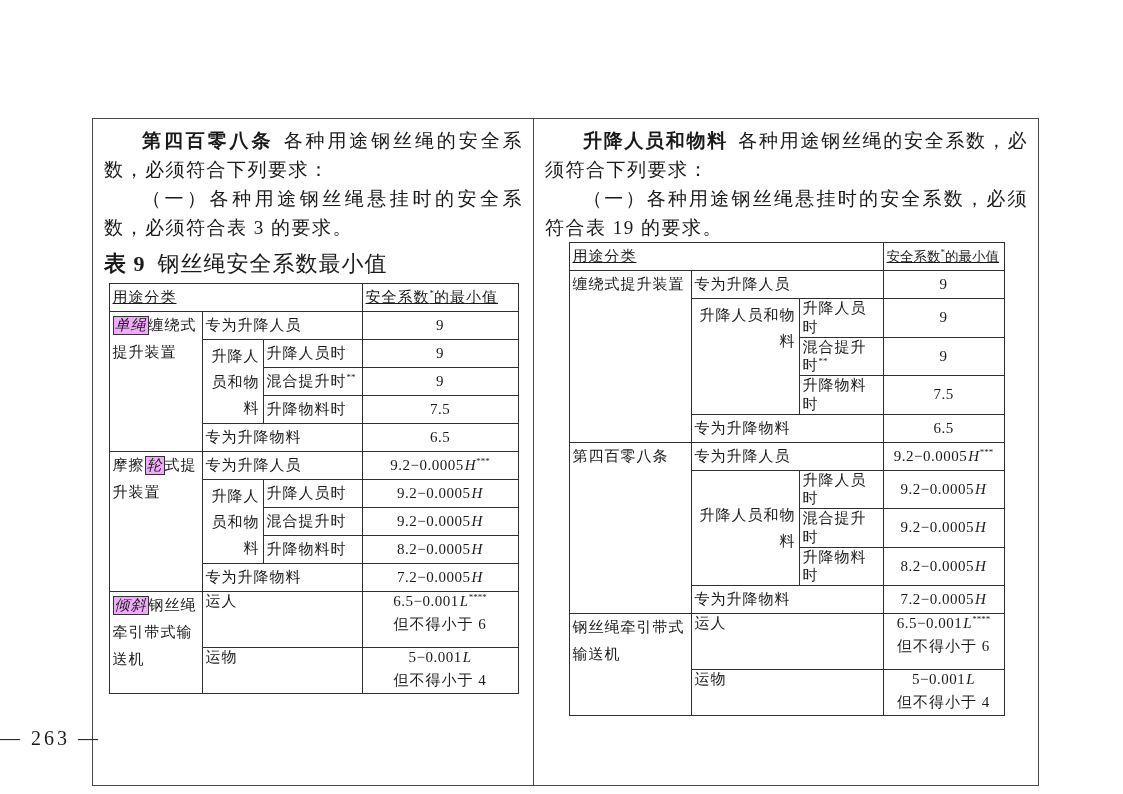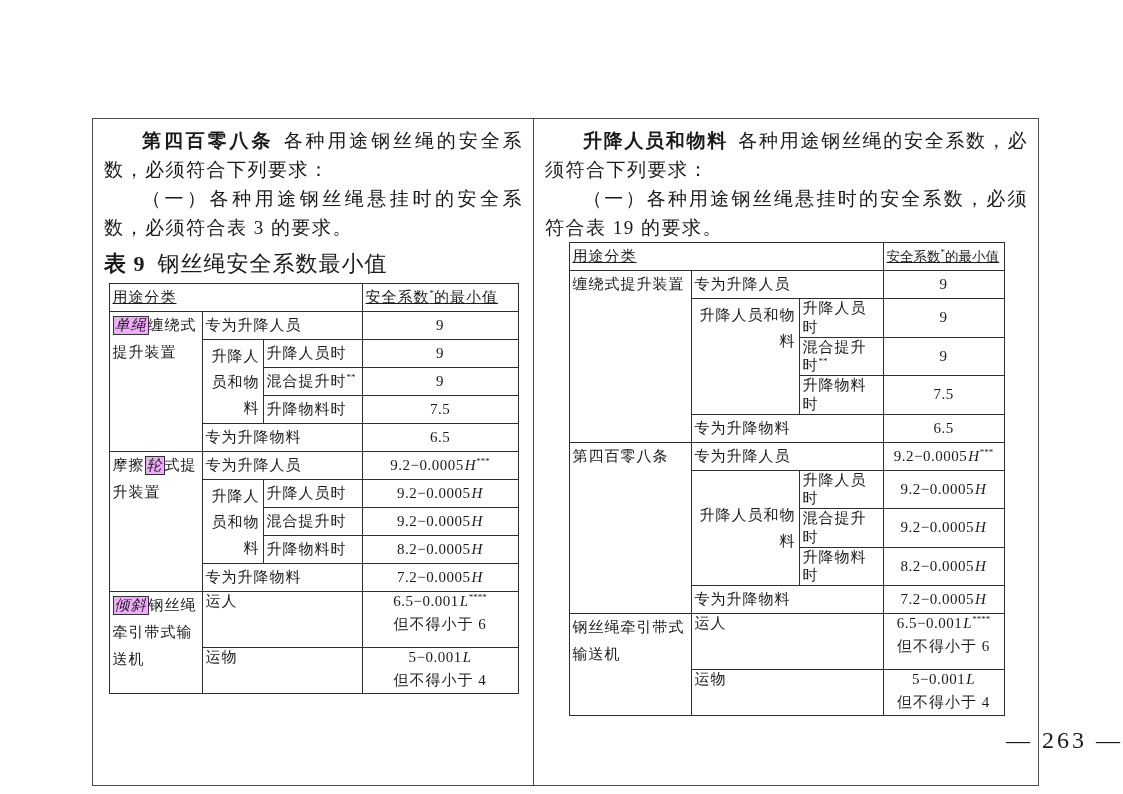--- a/index.html
+++ b/index.html
@@ -26,22 +26,22 @@
   td.val{text-align:center;letter-spacing:0.5px;}
   td.gcell{vertical-align:top;padding:3px 2px 0 3px;letter-spacing:1px;line-height:27px;}
   td.mid{text-align:right;vertical-align:middle;letter-spacing:1px;line-height:26px;padding:0 2px;}
   td.mid.v-top{vertical-align:top;padding-top:3px;}
   td.v-top{vertical-align:top;padding-top:4px;}
   sup{font-size:9px;letter-spacing:0;}
   .var{font-style:italic;padding-left:1px;}
   .note{margin-top:4px;letter-spacing:1px;}
   .rev{display:inline-block;border:1px solid #333;background:#f0abfc;
        padding:0 1px;line-height:1.15;font-style:italic;}
-  .page-no{position:absolute;left:0;top:727px;width:100%;text-align:right;
-           font-size:24px;letter-spacing:3px;}
+  .page-no{position:absolute;left:0;top:727px;width:100%;text-align:left;
+           font-size:20px;letter-spacing:3px;}
 </style>
 </head>
 <body>
 
 <div class="sheet">
 
   <div class="col col-left">
     <p class="body-text"><span class="article-lead">第四百零八条</span><span>各种用途钢丝绳的安全系数，必须符合下列要求：</span></p>
     <p class="body-text">（一）各种用途钢丝绳悬挂时的安全系数，必须符合表 3 的要求。</p>
 

